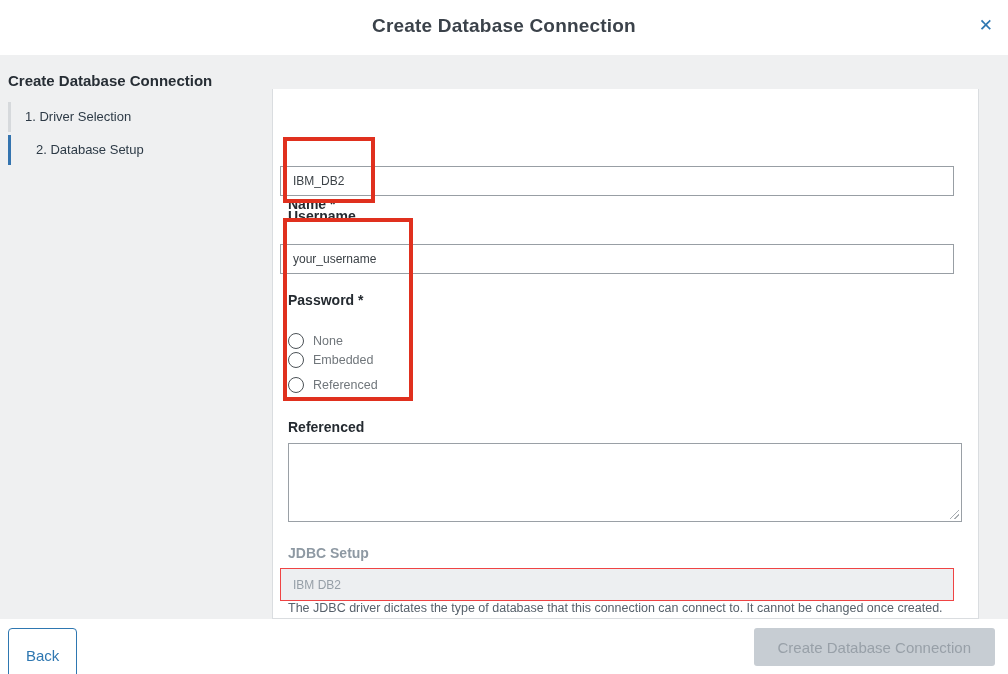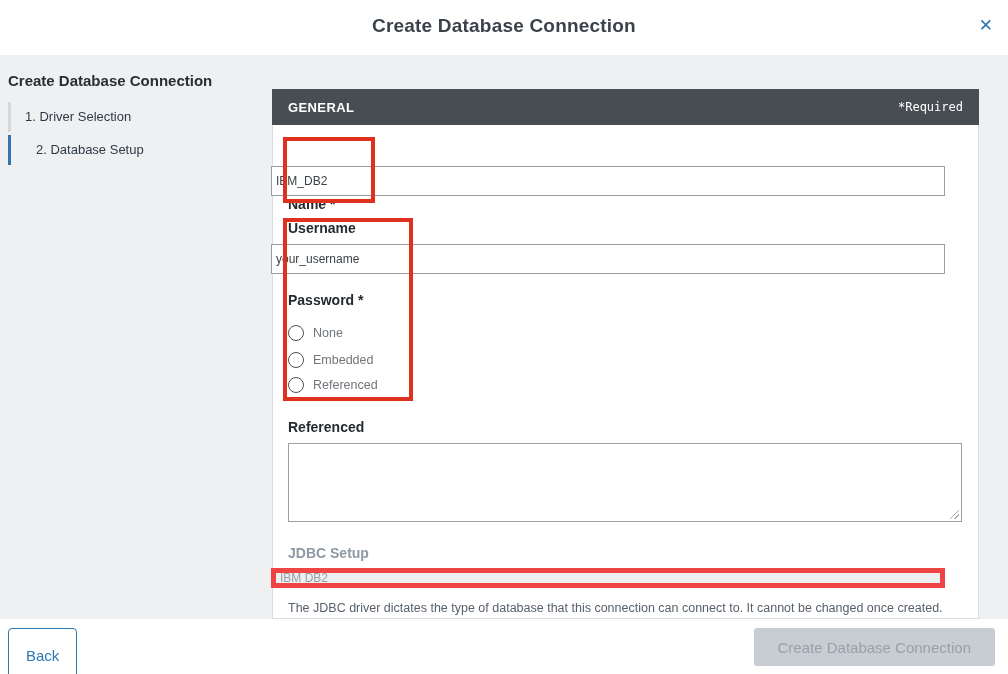--- a/index.html
+++ b/index.html
@@ -108,46 +108,46 @@
   
   .field-label {
     position: absolute;
     font-size: 14px;
     font-weight: 600;
     color: #242a30;
     white-space: nowrap;
   }
   .text-input {
     position: absolute;
-    left: 271px;
+    left: 280px;
     width: 674px; height: 30px;
     border: 1px solid #989ea4;
     background: #ffffff;
     font-family: "Liberation Sans", "DejaVu Sans", sans-serif;
     font-size: 12px;
     color: #3c4247;
-    padding: 0 4px;
+    padding: 0 12px;
     outline: none;
   }
   .lbl-name     { left: 288px; top: 156px; margin-top: 40px; }
   .inp-name     { top: 166px; }
-  .lbl-username { left: 288px; top: 220px; }
+  .lbl-username { left: 288px; top: 208px; }
   .inp-username { top: 244px; }
   .lbl-password { left: 288px; top: 292px; }
 
   .radio-row {
     position: absolute;
     left: 288px;
     height: 18px;
     display: flex;
     align-items: center;
     gap: 9px;
     cursor: pointer;
   }
-  .radio-row.r1 { top: 324px; }
+  .radio-row.r1 { top: 332px; }
   .radio-row.r2 { top: 351px; }
   .radio-row.r3 { top: 376px; }
   .radio-circle {
     width: 16px; height: 16px;
     border: 1.6px solid #4c5257;
     border-radius: 50%;
     background: #ffffff;
     flex: 0 0 auto;
   }
   .radio-label {
@@ -179,23 +179,23 @@
     background:
       linear-gradient(135deg,
         transparent 0 45%, #a9aeb3 45% 53%,
         transparent 53% 72%, #a9aeb3 72% 80%,
         transparent 80%);
     pointer-events: none;
   }
 
   .lbl-jdbc { left: 288px; top: 545px; color: #8e99a3; }
   .inp-jdbc {
-    top: 568px; height: 20px;
+    top: 568px; height: 33px;
     background: #edeff1;
-    border: 5px solid #ef4444;
+    border: 1px solid #ef4444;
     color: #969fa7;
   }
   .jdbc-help {
     position: absolute;
     left: 288px; top: 601px;
     width: 690px;
     font-size: 12.5px;
     color: #57616b;
     white-space: nowrap;
   }
@@ -263,24 +263,20 @@
 
   <div class="wizard-heading">Create Database Connection</div>
   <div class="step s1">
     <span>1. Driver Selection</span>
   </div>
   <div class="step s2 active">
     <span>2. Database Setup</span>
   </div>
 
   <div class="panel"></div>
-  <div class="panel-header">
-    <span class="section-title">GENERAL</span>
-    <span class="required-note">*Required</span>
-  </div>
 
   <label class="field-label lbl-name">Name *</label>
   <input class="text-input inp-name" type="text" value="IBM_DB2" style="">
 
   <label class="field-label lbl-username">Username</label>
   <input class="text-input inp-username" type="text" value="your_username" style="">
 
   <label class="field-label lbl-password">Password *</label>
   <div class="radio-row r1">
     <span class="radio-circle"></span>

